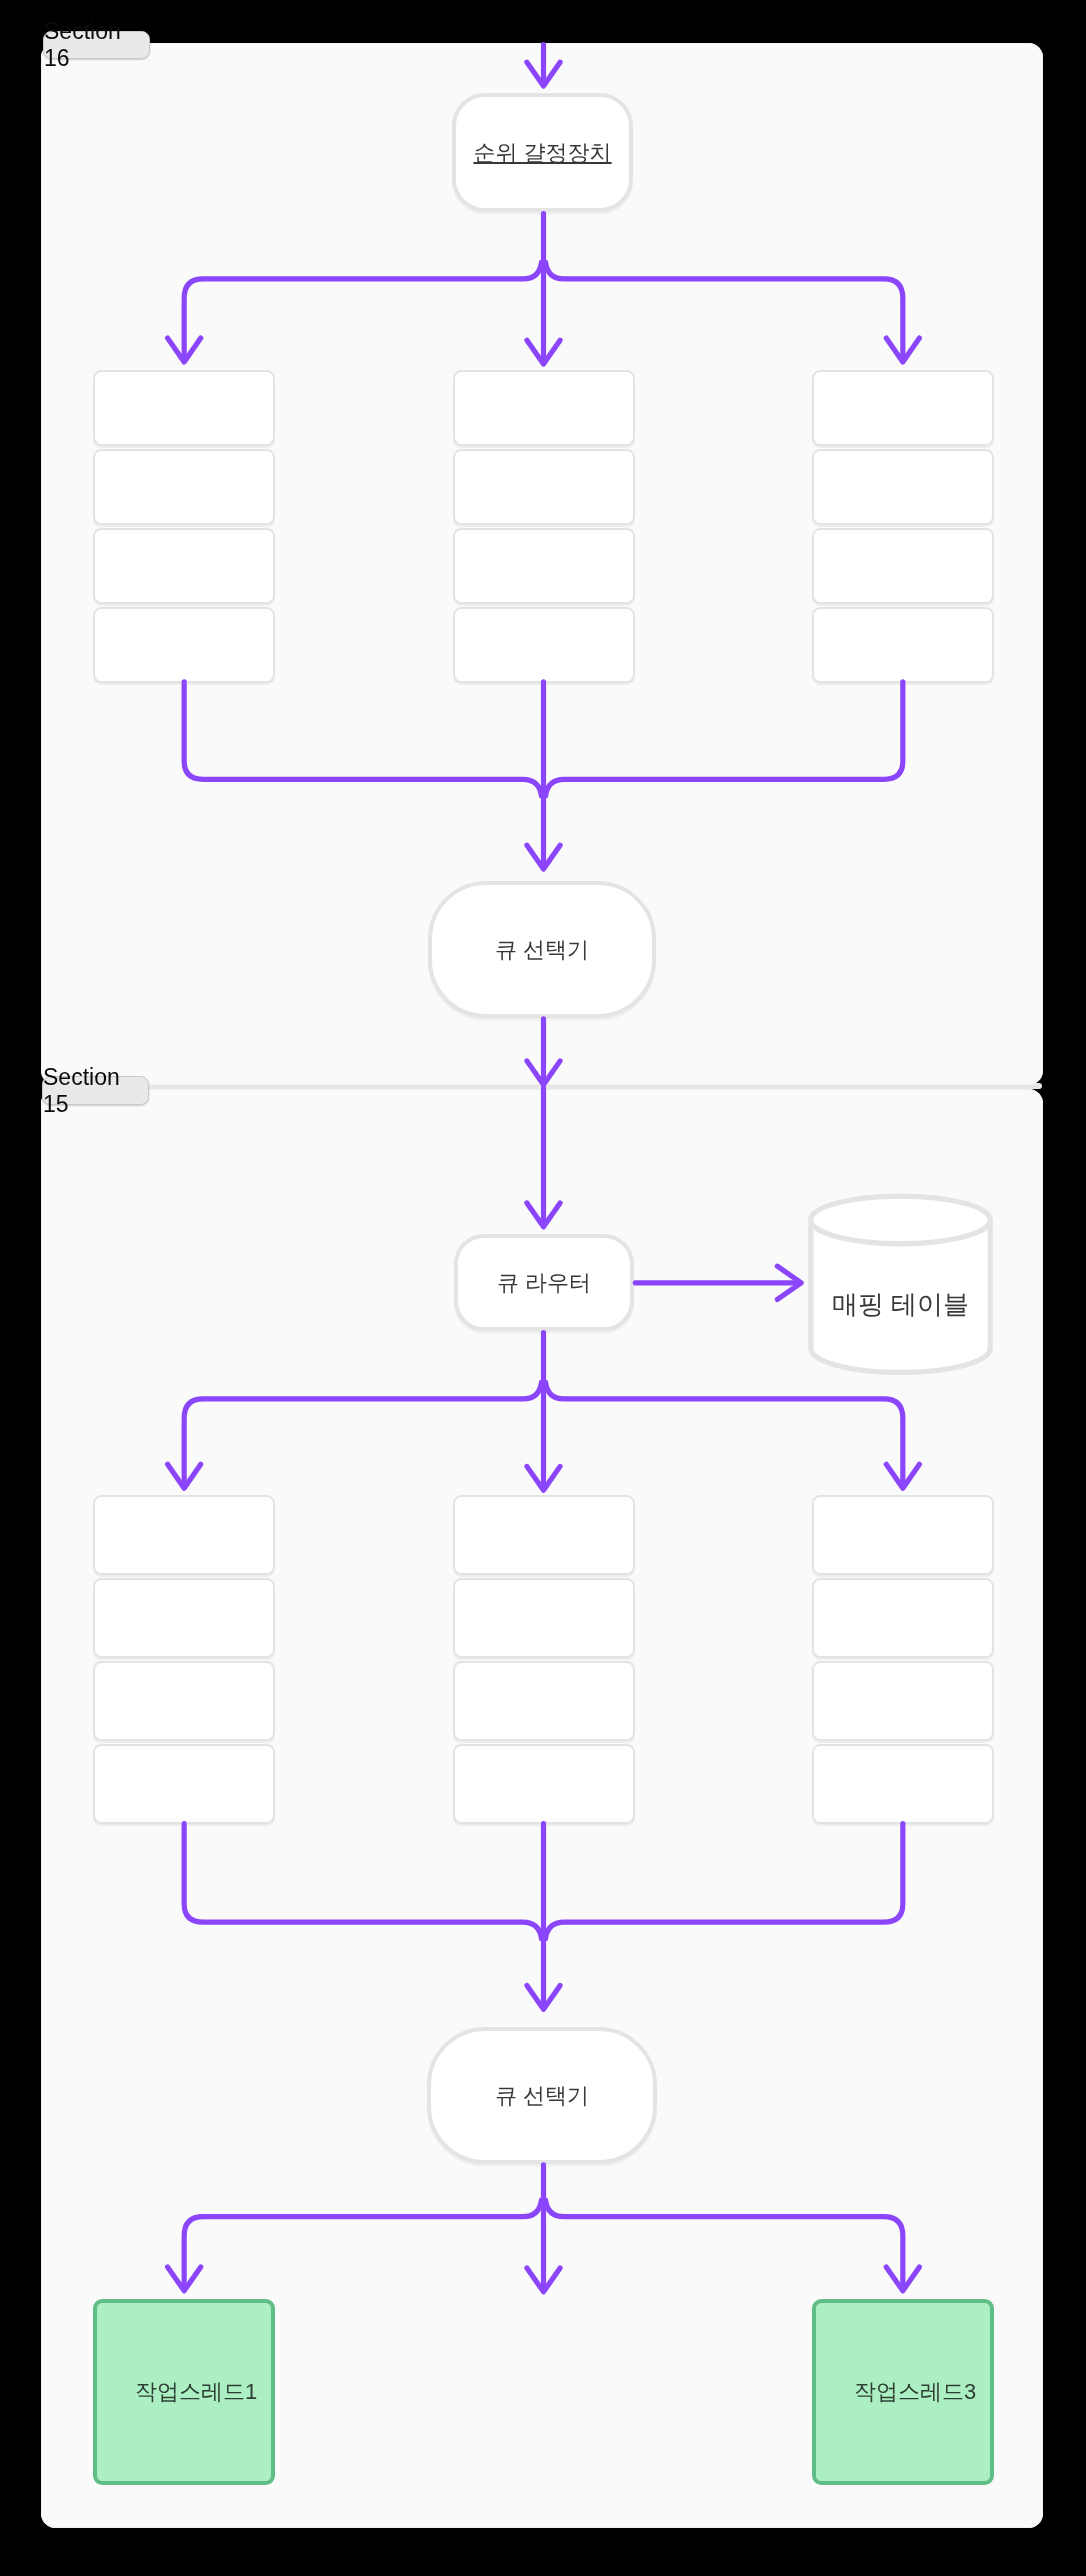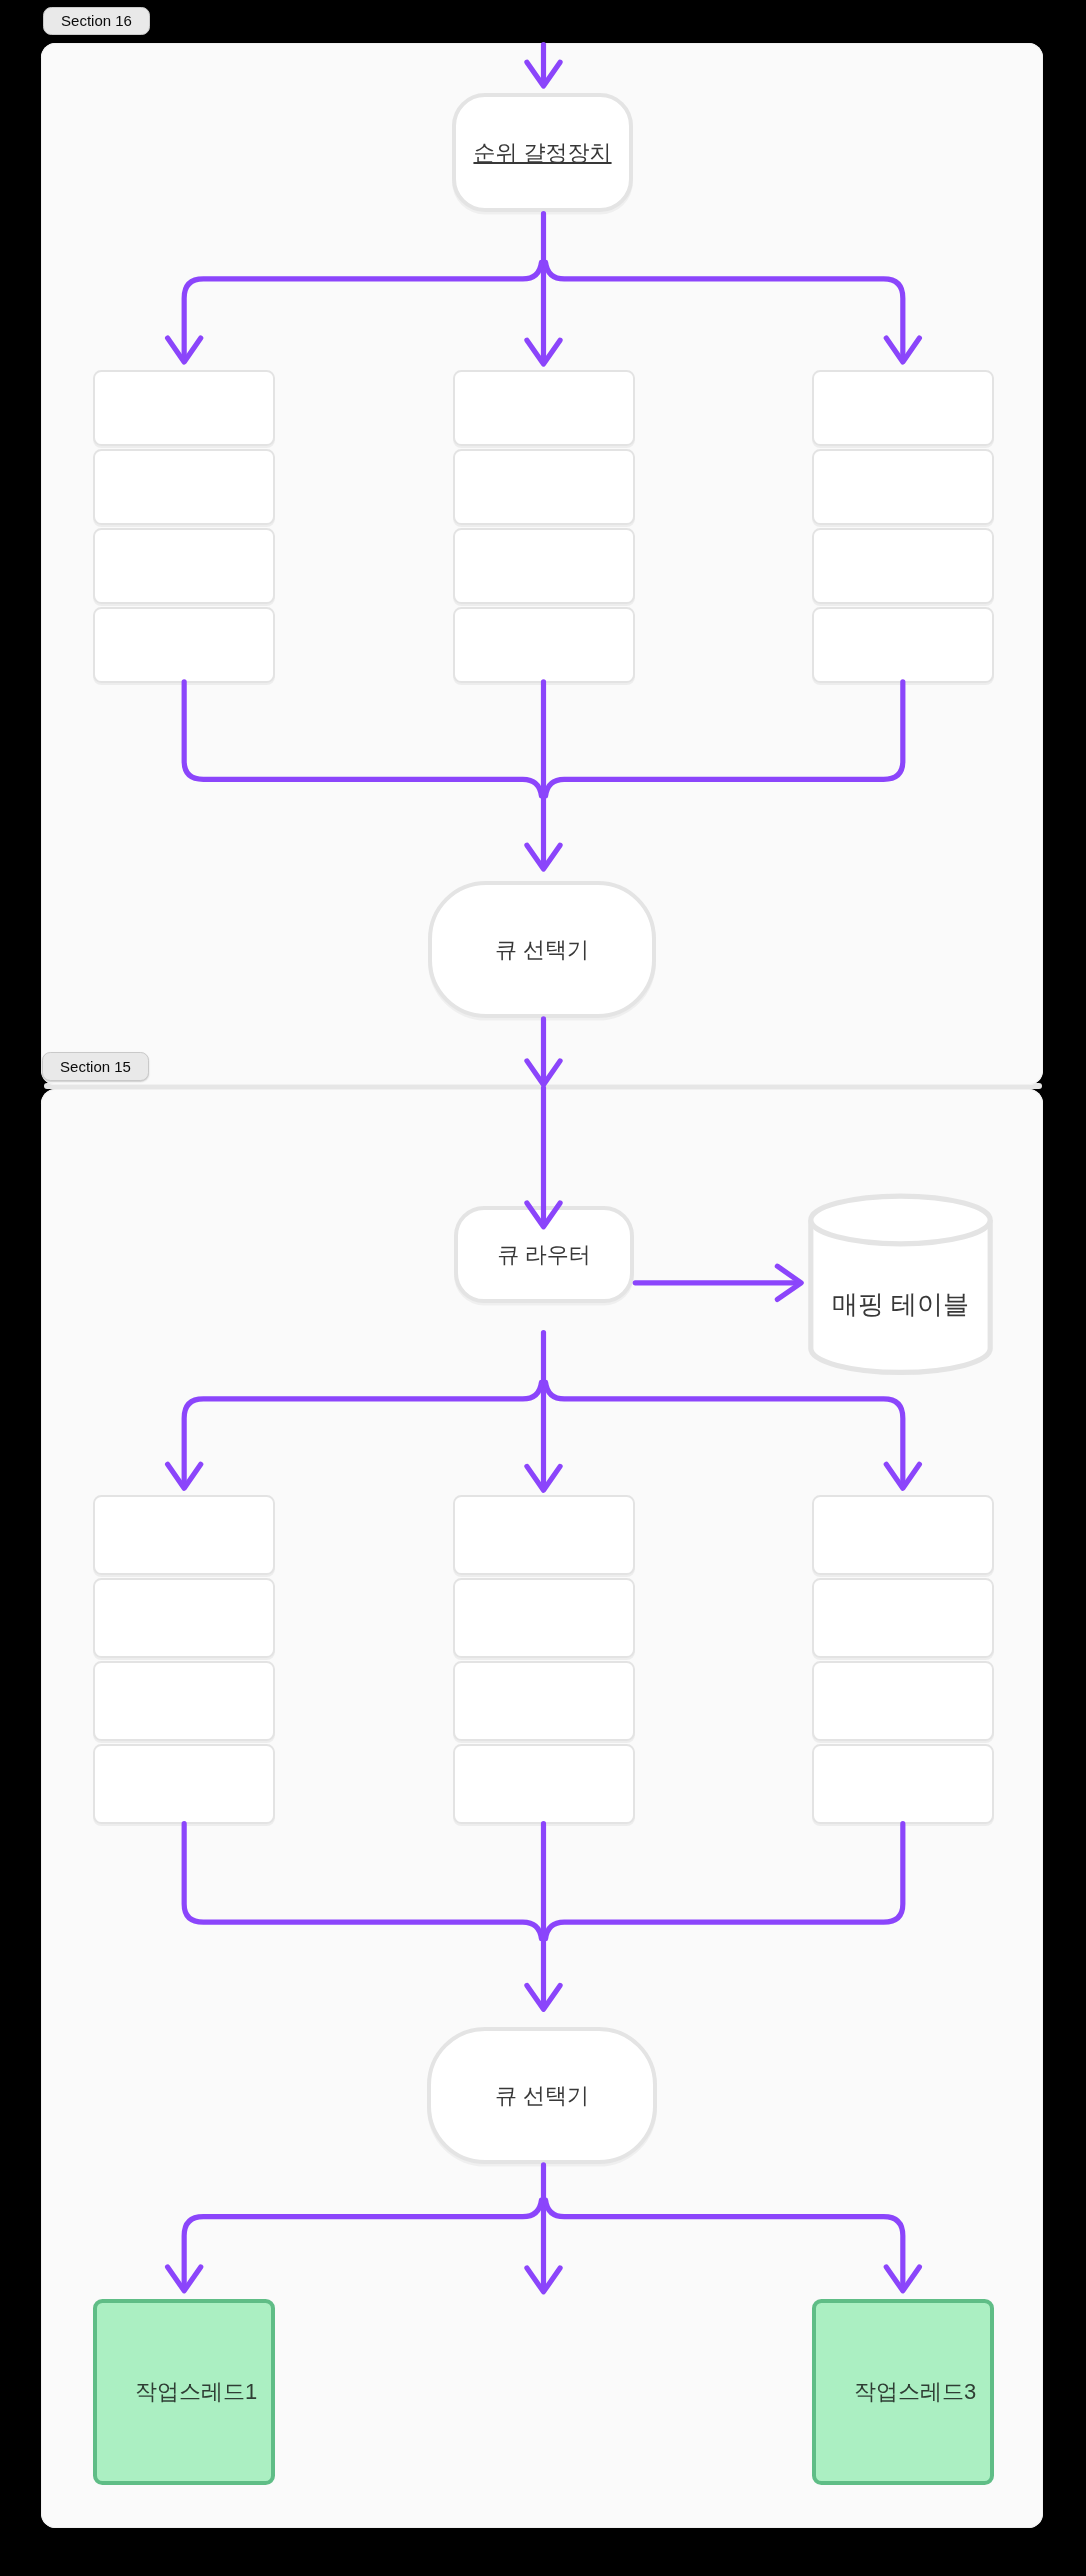--- a/index.html
+++ b/index.html
@@ -23,34 +23,34 @@
   .panel{
     position:absolute;left:41px;width:1002px;background:var(--panel-bg);
     border-radius:14.5px;box-shadow:inset 0 0 0 1px #f1f1f1;
   }
   .panel.s16{top:43px;height:1042px;}
   .panel.s15{top:1089px;height:1439px;}
   .seam{position:absolute;left:44px;width:998px;top:1083px;height:6.2px;background:var(--seam);border-radius:3.1px;}
   .badge{
     position:absolute;background:var(--badge-bg);border:1px solid var(--badge-border);
     border-radius:8.3px;display:flex;align-items:center;justify-content:center;
-    font-size:15px;font-weight:500;color:var(--badge-text);box-sizing:border-box;
-    box-shadow:0 1px 1.6px rgba(0,0,0,.18);z-index:6;
+    font-size:23px;font-weight:500;color:var(--badge-text);box-sizing:border-box;
+    box-shadow:0 1px 1.6px rgba(0,0,0,.18);z-index:6;margin-top:24px;
   }
   .badge.b16{left:43px;top:6.7px;width:107px;height:28.5px;}
   .badge.b15{left:42px;top:1052px;width:107px;height:29px;}
   .node{
     position:absolute;background:var(--node-bg);border:4.1px solid var(--node-border);
     box-sizing:border-box;display:flex;align-items:center;justify-content:center;
     font-size:22px;color:var(--text);z-index:4;box-shadow:0 2.6px 0 rgba(0,0,0,.045);
     white-space:nowrap;
   }
   .node.rank{left:452px;top:93px;width:181px;height:119px;border-radius:33px;text-decoration:underline;}
   .node.sel1{left:428px;top:881px;width:228px;height:137px;border-radius:58px;}
-  .node.router{left:454px;top:1206px;width:180px;height:97px;border-radius:30px;font-family:Liberation Serif, serif;}
+  .node.router{left:454px;top:1234px;width:180px;height:97px;border-radius:30px;}
   .node.sel2{left:427px;top:2027px;width:230px;height:137px;border-radius:58px;}
   .qcol{position:absolute;width:182px;display:flex;flex-direction:column;gap:3.1px;z-index:3;}
   .qcol.c1{left:93px}.qcol.c2{left:453px}.qcol.c3{left:812px}
   .qcol.s16{top:370px}.qcol.s15{top:1495px}
   .qcell{
     background:#fff;border:2.6px solid #e3e3e3;border-radius:8.3px;box-sizing:border-box;
     box-shadow:0 2.1px 0 rgba(0,0,0,.05);
   }
   .s16 .qcell{height:76px}
   .s15 .qcell{height:80px}

